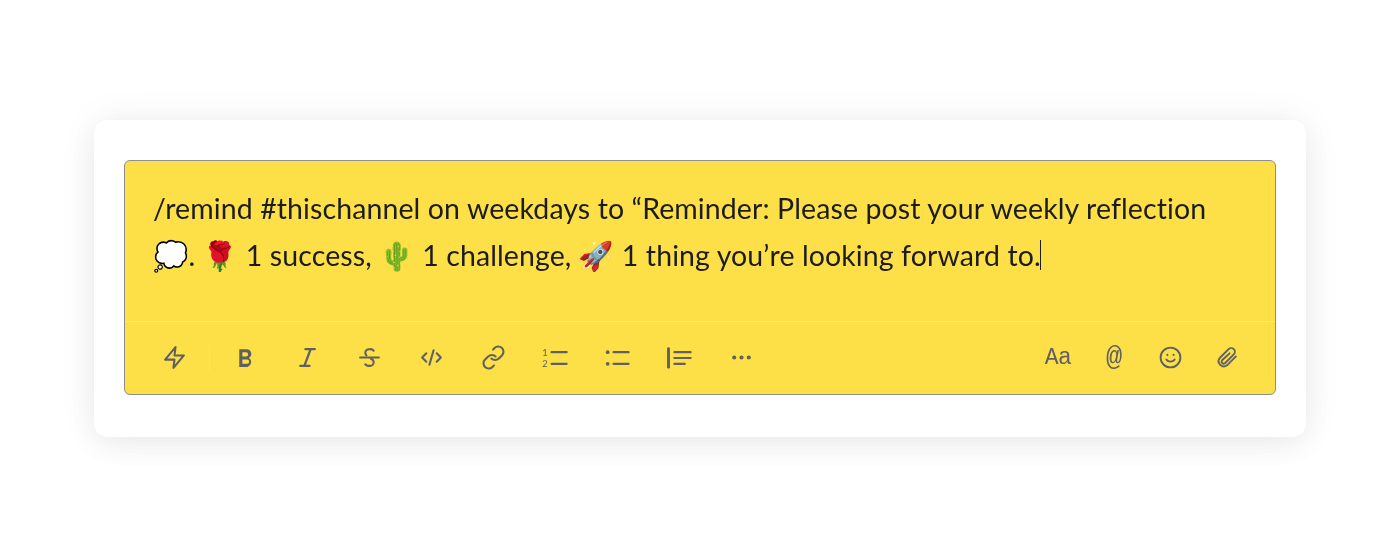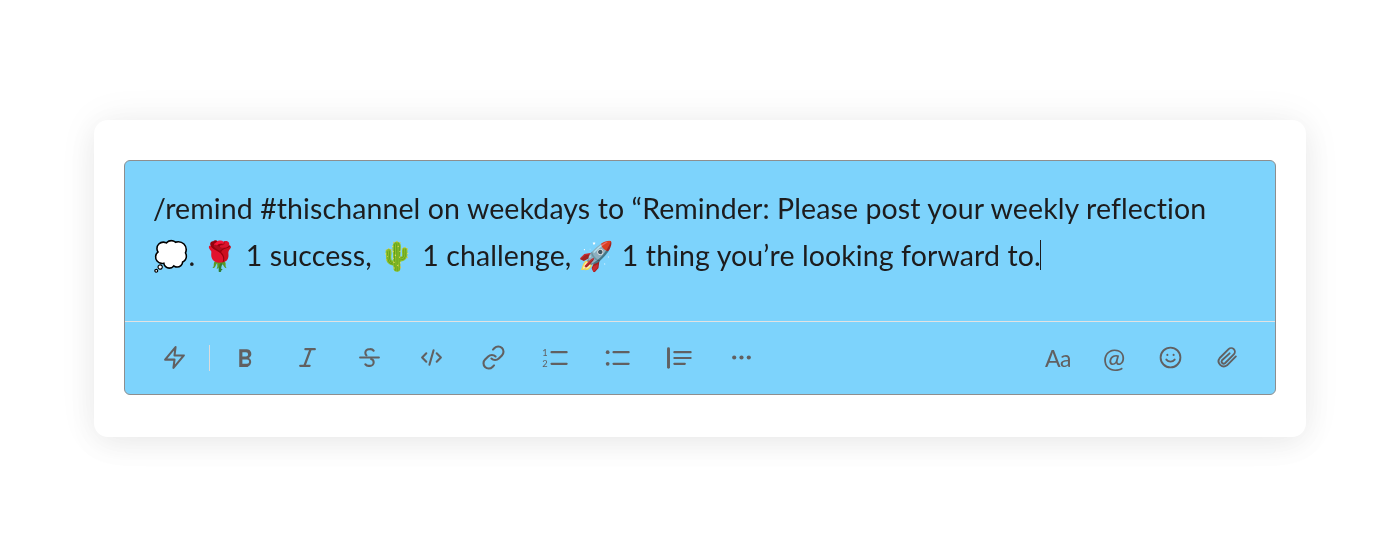--- a/index.html
+++ b/index.html
@@ -15,21 +15,21 @@
     .outer-wrap {
       width: 1212px;
       background: #fff;
       border-radius: 14px;
       box-shadow: 0 0 40px rgba(0,0,0,0.06), 0 8px 30px rgba(0,0,0,0.05);
       padding: 40px 30px 42px 30px;
     }
     .composer {
       border: 1.5px solid #8e8e8e;
       border-radius: 6px;
-      background: #7dd3fc;
+      background: #fde047;
       overflow: hidden;
     }
     .text-area {
       padding: 24px 28px 22px 28px;
       font-size: 28.5px;
       line-height: 1.66;
       color: #1d1c1d;
       letter-spacing: 0.1px;
       min-height: 160px;
     }
@@ -61,21 +61,21 @@
     .tb-btn svg { width: 25px; height: 25px; }
     .tb-btn.wide svg { width: 28px; height: 24px; }
     .tb-divider {
       width: 1px;
       height: 26px;
       background: #dcdcdc;
       margin: 0 10px;
     }
     .tb-spacer { flex: 1; }
     .tb-group-left { display: flex; align-items: center; }
-    .tb-group-right { display: flex; gap: 6px; }
+    .tb-group-right { display: flex; gap: 6px; font-family: Liberation Mono, monospace; }
     .tb-group-mid { display: flex; align-items: center; gap: 12px; }
     .aa-label { font-size: 23px; color: #616061; letter-spacing: -0.5px; }
     .at-label { font-size: 27px; color: #616061; font-weight: 400; }
   </style>
 </head>
 <body>
 
 <div class="outer-wrap">
   <div class="composer">
     <div class="text-area">

